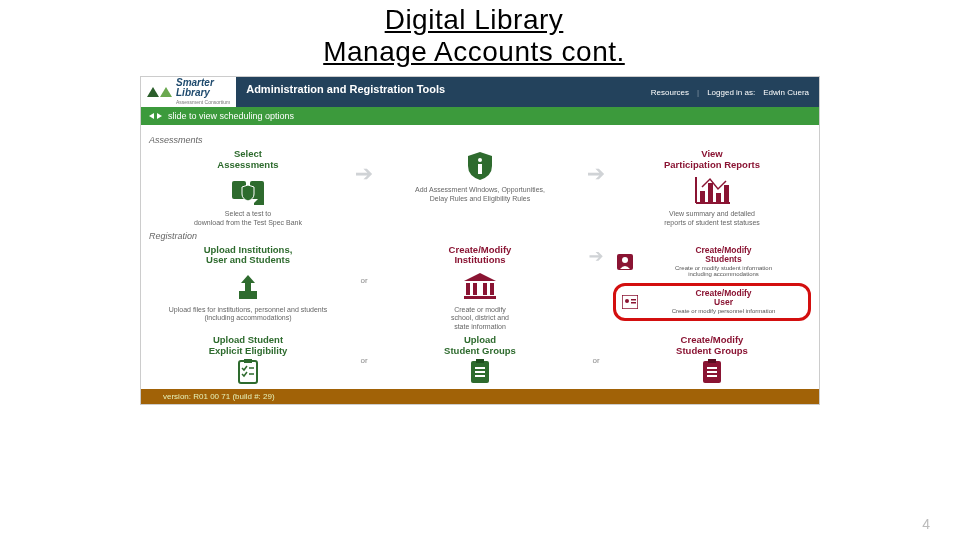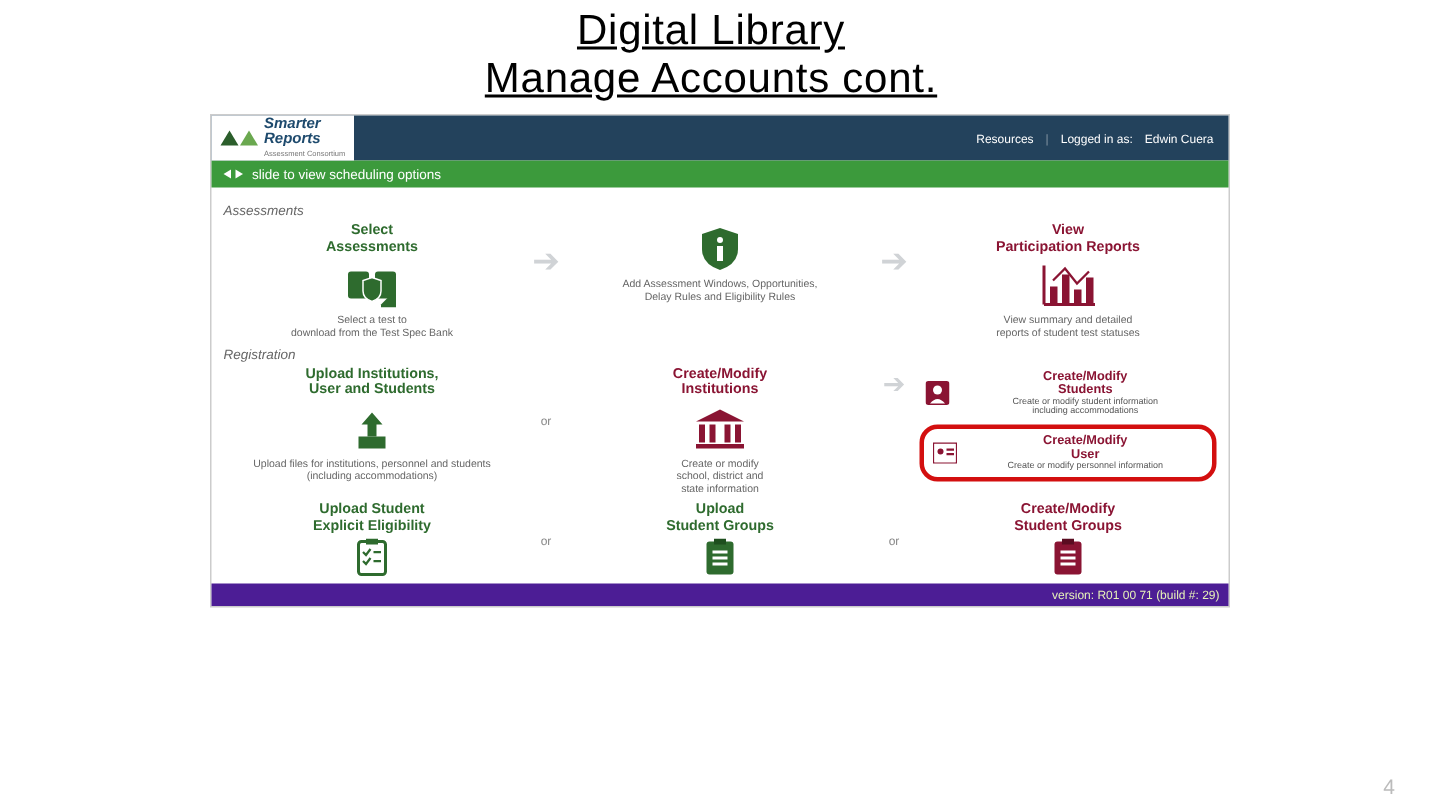--- a/index.html
+++ b/index.html
@@ -189,26 +189,25 @@
     text-align: center;
     line-height: 1.1;
     margin-top: 1px;
   }
   .highlight-box {
     border: 3px solid #d30f0f;
     border-radius: 12px;
     padding: 2px 2px;
   }
   .footerbar {
-    background: #4c1d95;
+    background: #a16207;
     color: #e6f2b9;
     font-size: 8px;
-    padding: 3px 6px;
+    padding: 3px 22px;
     margin-top: 2px;
-    text-align: right;
   }
   svg { display: block; }
   .small-arrow {
     color: #d0d3d6;
     font-size: 18px;
     display: flex;
     align-items: center;
     justify-content: center;
   }
 </style>
@@ -223,24 +222,25 @@
 <div class="app">
 
   <div class="topbar">
     <div class="logo-cell">
       <div class="logo-mark">
         <div class="tri dark"></div>
           <div class="tri"></div>
       </div>
       <div class="logo-text">
         <b><span>Smarter</span></b><br>
-        <b><span>Reports</span></b><br>
+        <b><span>Library</span></b><br>
         <span style="font-size:5px;color:#777">Assessment Consortium</span>
       </div>
     </div>
+    <div class="brand">Administration and Registration Tools</div>
     <div class="top-right">
       <span>Resources</span>
       <span style="opacity:.4">|</span>
       <span>Logged in as:</span>
       <span>Edwin Cuera</span>
     </div>
   </div>
 
   <div class="greenbar">
     <span class="arrow-slide">

